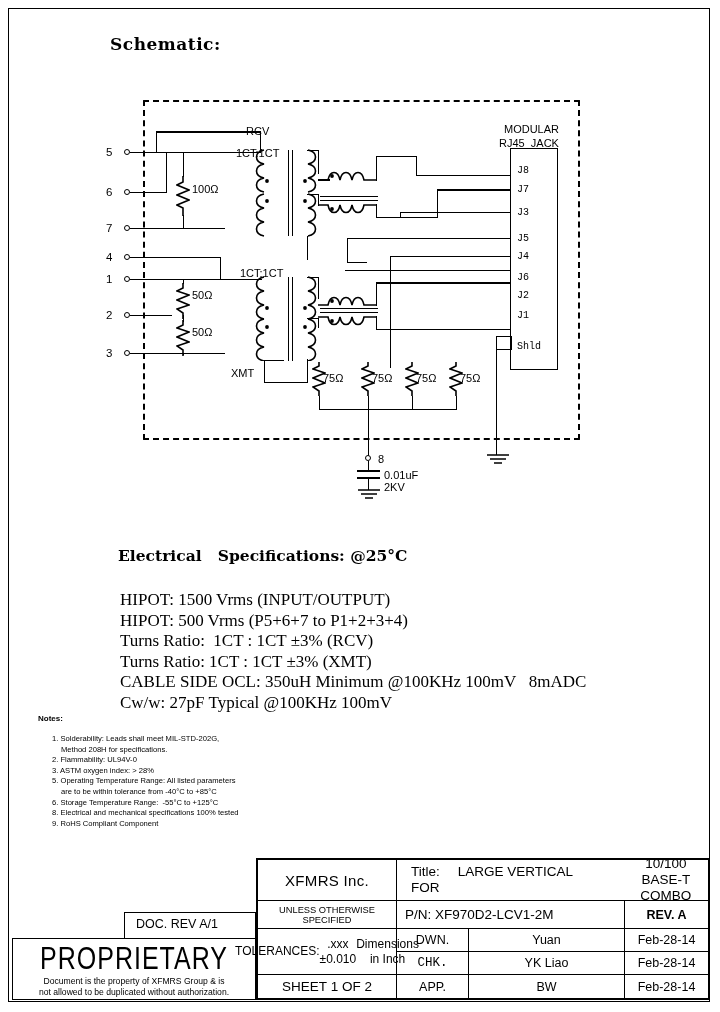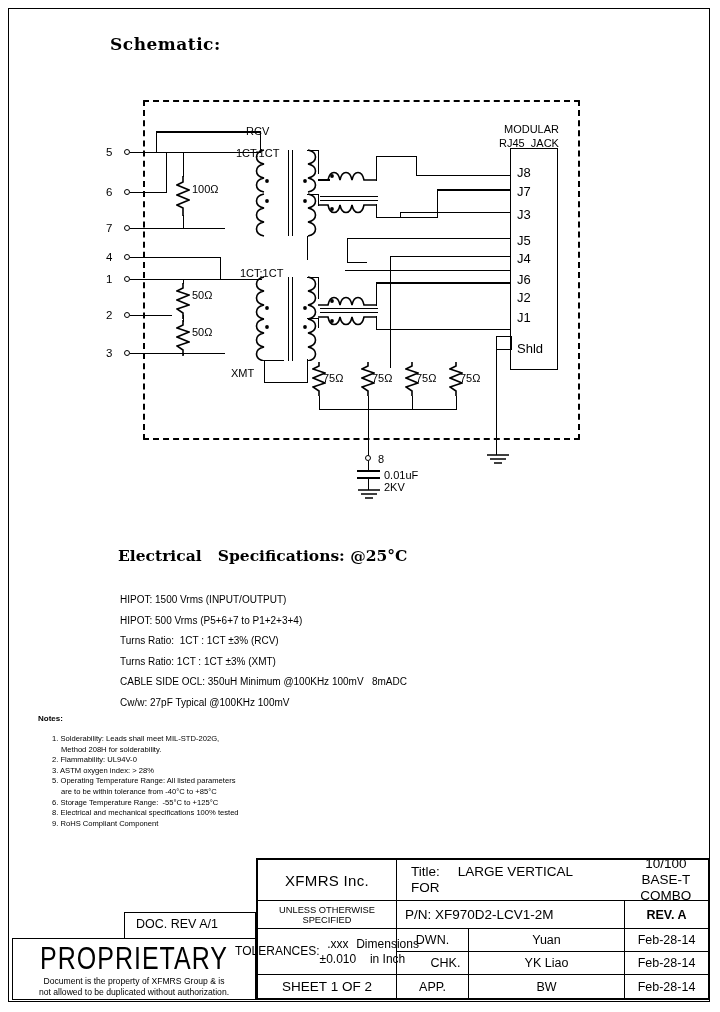--- a/index.html
+++ b/index.html
@@ -44,28 +44,28 @@
   }
   .pin-num{
     position:absolute;font-size:11.5px;font-family:"Liberation Sans",sans-serif;
     line-height:1;
   }
   .term{
     position:absolute;width:6px;height:6px;border:1px solid #000;
     border-radius:50%;box-sizing:border-box;background:#fff;
   }
   .jack-pin{
-    position:absolute;font-size:13px;font-family:Liberation Sans, sans-serif;
+    position:absolute;font-size:10px;font-family:Liberation Mono, monospace;
   }
 
   
   #specs{position:absolute;left:120px;top:590px;width:470px;}
   #specs div{
-    font-size:10px;line-height:20.5px;white-space:pre;
-    font-family:Liberation Sans, sans-serif;
+    font-size:17px;line-height:20.5px;white-space:pre;
+    font-family:Liberation Serif, serif;
   }
 
   
   #notes-head{position:absolute;left:38px;top:714px;font-size:8px;font-weight:bold;}
   #notes{position:absolute;left:52px;top:734px;width:300px;}
   #notes .note{
     font-size:7.6px;line-height:10.6px;white-space:pre;
     font-family:"Liberation Sans",sans-serif;
   }
   #notes .note .sub{display:block;padding-left:9px;}
@@ -339,21 +339,21 @@
     <div>HIPOT: 1500 Vrms (INPUT/OUTPUT)</div>
     <div>HIPOT: 500 Vrms (P5+6+7 to P1+2+3+4)</div>
     <div>Turns Ratio:  1CT : 1CT ±3% (RCV)</div>
     <div>Turns Ratio: 1CT : 1CT ±3% (XMT)</div>
     <div>CABLE SIDE OCL: 350uH Minimum @100KHz 100mV   8mADC</div>
     <div>Cw/w: 27pF Typical @100KHz 100mV</div>
   </div>
 
   <div id="notes-head">Notes:</div>
   <div id="notes">
-    <div class="note"><span>1.</span> <span>Solderability: Leads shall meet MIL-STD-202G,</span><span class="sub">Method 208H for solderability.</span></div>
+    <div class="note"><span>1.</span> <span>Solderability: Leads shall meet MIL-STD-202G,</span><span class="sub">Method 208H for specifications.</span></div>
     <div class="note"><span>2.</span> <span>Flammability: UL94V-0</span></div>
     <div class="note"><span>3.</span> <span>ASTM oxygen index: &gt; 28%</span></div>
     <div class="note"><span>5.</span> <span>Operating Temperature Range: All listed parameters</span><span class="sub">are to be within tolerance from -40°C to +85°C</span></div>
     <div class="note"><span>6.</span> <span>Storage Temperature Range:  -55°C to +125°C</span></div>
     <div class="note"><span>8.</span> <span>Electrical and mechanical specifications 100% tested</span></div>
     <div class="note"><span>9.</span> <span>RoHS Compliant Component</span></div>
   </div>
 
   <div id="docrev-box"></div>
   <div class="txt" id="docrev">DOC. REV A/1</div>
@@ -400,21 +400,21 @@
     <div class="cell tb-lg" style="left:2px;top:117px;width:138px;height:23px;">SHEET  1  OF  2</div>
 
     <div class="cell tb-lg" style="left:141px;top:43px;width:227px;height:27px;justify-content:flex-start;padding-left:8px;">P/N:  XF970D2-LCV1-2M</div>
 
     <div class="cell tb-med" style="left:369px;top:43px;width:83px;height:27px;font-weight:bold;">REV. A</div>
 
     <div class="cell tb-med" style="left:141px;top:71px;width:71px;height:22px;">DWN.</div>
     <div class="cell tb-med" style="left:213px;top:71px;width:155px;height:22px;">Yuan</div>
     <div class="cell tb-med" style="left:369px;top:71px;width:83px;height:22px;">Feb-28-14</div>
 
-    <div class="cell tb-med" style="left:154px;top:94px;width:71px;height:22px;">CHK.</div>
+    <div class="cell tb-med" style="left:141px;top:94px;width:71px;height:22px;font-family:Liberation Mono, monospace;">CHK.</div>
     <div class="cell tb-med" style="left:213px;top:94px;width:155px;height:22px;">YK Liao</div>
     <div class="cell tb-med" style="left:369px;top:94px;width:83px;height:22px;">Feb-28-14</div>
 
     <div class="cell tb-med" style="left:141px;top:117px;width:71px;height:23px;">APP.</div>
     <div class="cell tb-med" style="left:213px;top:117px;width:155px;height:23px;">BW</div>
     <div class="cell tb-med" style="left:369px;top:117px;width:83px;height:23px;">Feb-28-14</div>
   </div>
 
 </div>
 

